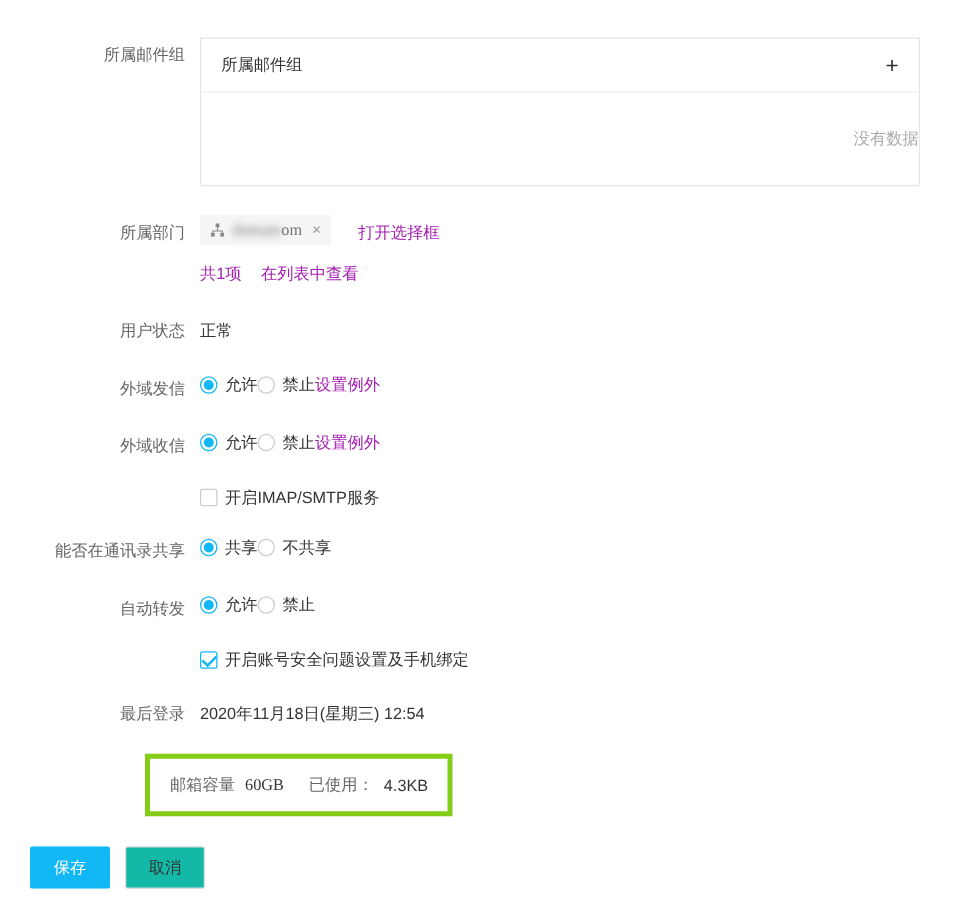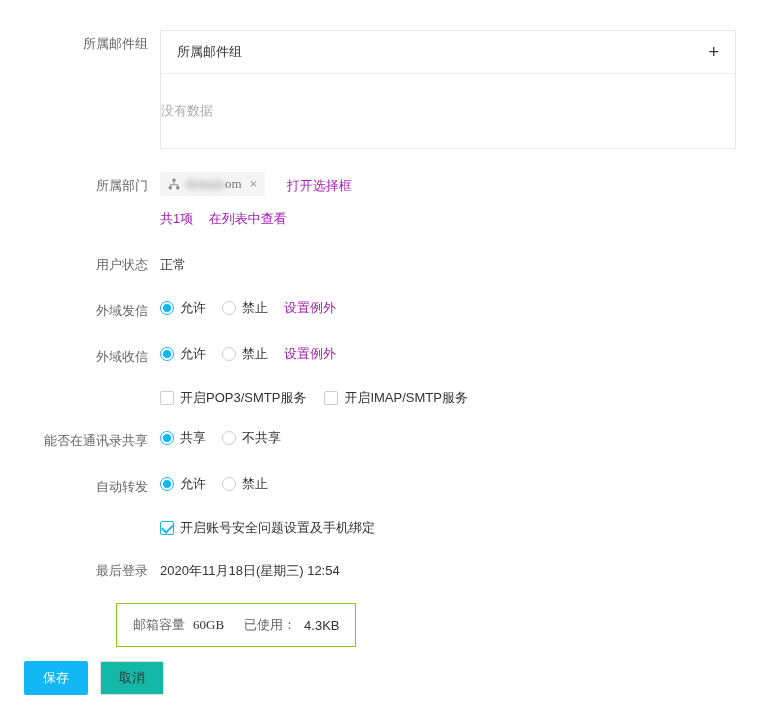--- a/index.html
+++ b/index.html
@@ -30,21 +30,21 @@
 .mailgroup-header {
   display: flex;
   justify-content: space-between;
   align-items: center;
   padding: 12px 16px;
   border-bottom: 1px solid #eee;
 }
 .mailgroup-header span { color: #333; }
 .plus-icon { font-size: 18px; color: #555; cursor: pointer; line-height: 1; }
 .mailgroup-body {
-  text-align: left;
+  text-align: right;
   padding: 28px 0;
   color: #aaa;
 }
 .dept-tag {
   display: inline-flex;
   align-items: center;
   background: #f5f5f5;
   padding: 4px 8px;
   border-radius: 2px;
   color: #777;
@@ -52,21 +52,21 @@
 }
 .dept-tag .org-icon { margin-right: 6px; fill: #888; }
 .dept-tag .blurred {
   filter: blur(3px);
   user-select: none;
 }
 .dept-tag .close-x { margin-left: 8px; color: #999; cursor: pointer; font-weight: bold; }
 .link { color: #a21caf; cursor: pointer; }
 .link + .link { margin-left: 12px; font-family: Liberation Serif, serif; }
 .sub-links { margin-top: 14px; }
-.radio-group { display: inline-flex; align-items: center; gap: 16px; }
+.radio-group { display: inline-flex; align-items: center; }
 .radio {
   display: inline-flex;
   align-items: center;
   cursor: pointer;
 }
 .radio-circle {
   width: 14px; height: 14px;
   border-radius: 50%;
   border: 1px solid #ccc;
   margin-right: 6px;
@@ -102,30 +102,30 @@
 .checkbox.checked .checkbox-box::after {
   content: "";
   position: absolute;
   left: 3px; top: 0px;
   width: 5px; height: 9px;
   border: solid #12b7f5;
   border-width: 0 2px 2px 0;
   transform: rotate(45deg);
 }
 .capacity-box {
-  border: 1px solid #84cc16;
+  border: 4px solid #84cc16;
   padding: 12px 16px;
   display: inline-flex;
   align-items: center;
 }
 .capacity-box .label-inline { color: #666; margin-right: 8px; }
 .capacity-box .val { color: #333; margin-right: 20px; font-family: Liberation Serif, serif; }
 .footer {
   position: absolute;
-  bottom: 16px; left: 0; right: 0;
+  bottom: 0; left: 0; right: 0;
   padding: 14px 24px;
   display: flex;
   gap: 12px;
 }
 .btn {
   padding: 7px 18px;
   font-size: 13px;
   border-radius: 2px;
   cursor: pointer;
   border: 1px solid transparent;
@@ -207,24 +207,20 @@
           <span>禁止</span>
         </span>
         <span class="link">设置例外</span>
       </span>
     </div>
   </div>
 
   <div class="checkbox-row">
     <span class="checkbox">
       <span class="checkbox-box"></span>
-      <span>开启POP3/SMTP服务</span>
-    </span>
-    <span class="checkbox">
-      <span class="checkbox-box"></span>
       <span>开启IMAP/SMTP服务</span>
     </span>
   </div>
 
   <div class="row">
     <div class="label" style="width:120px;">能否在通讯录共享</div>
     <div class="value" style="padding-top:2px;">
       <span class="radio-group">
         <span class="radio selected">
           <span class="radio-circle"></span>

